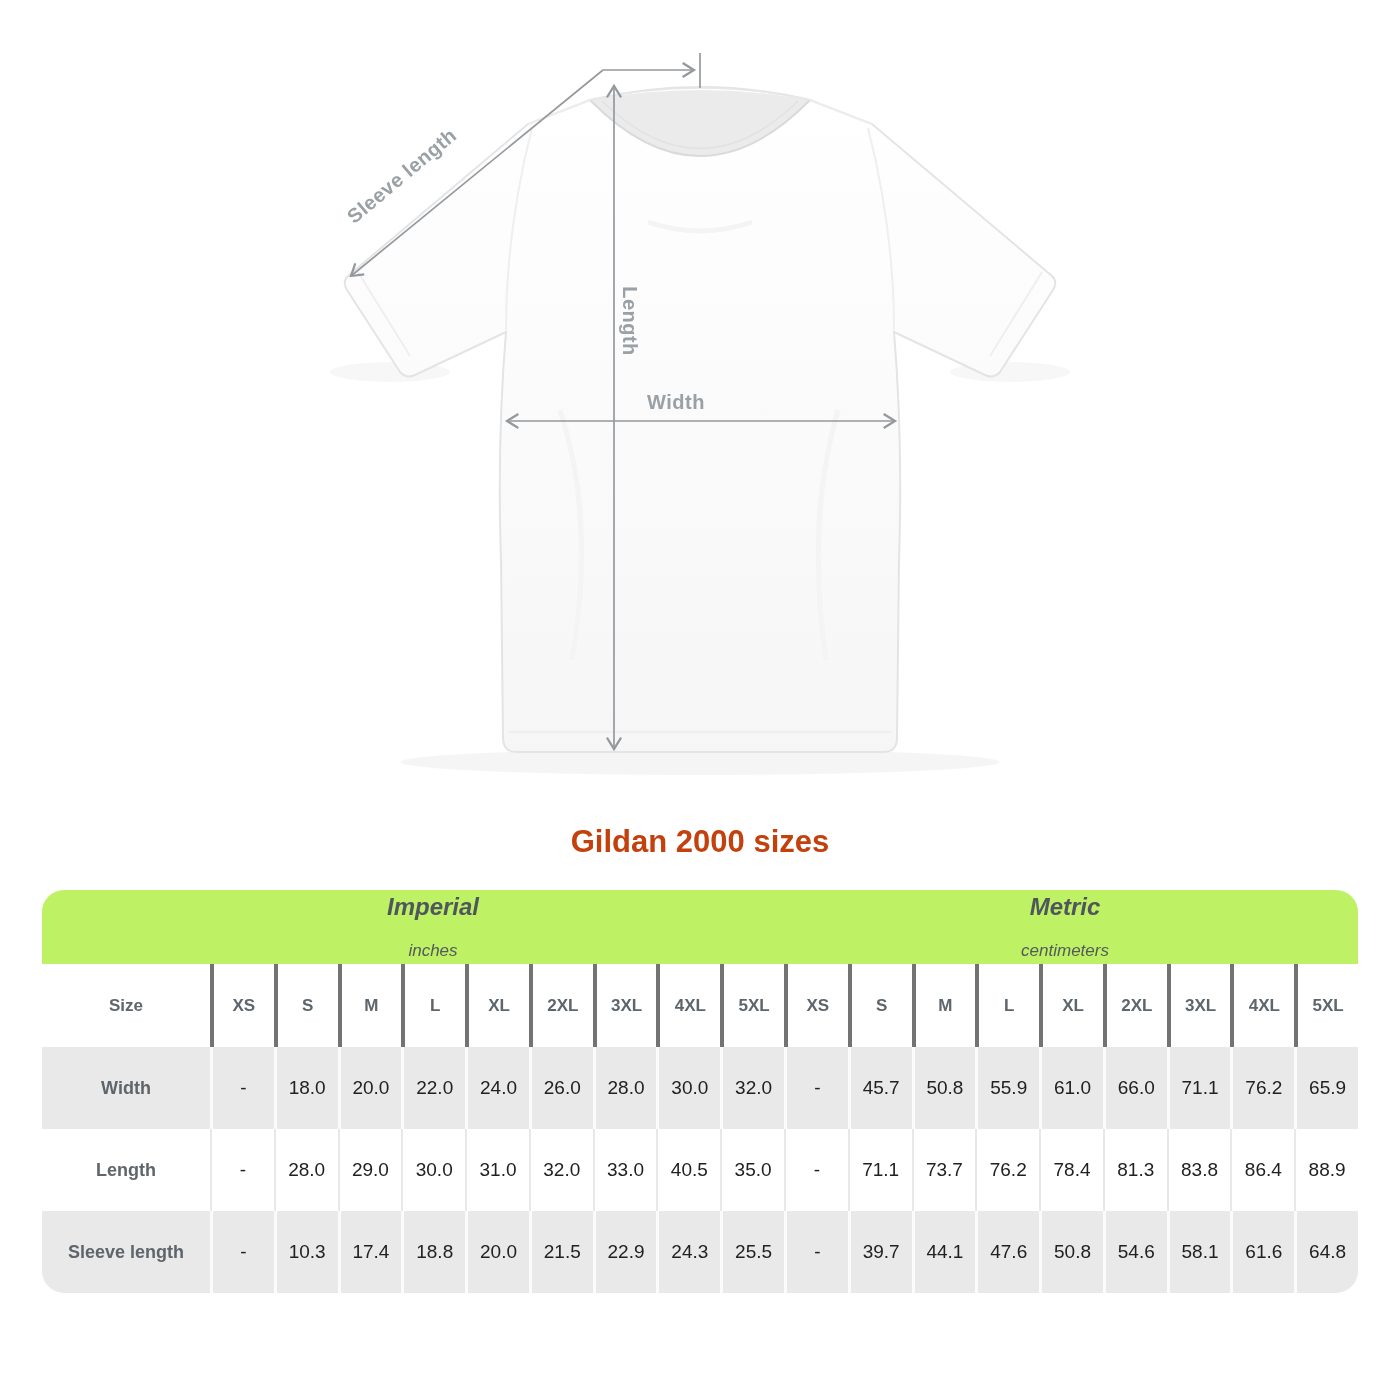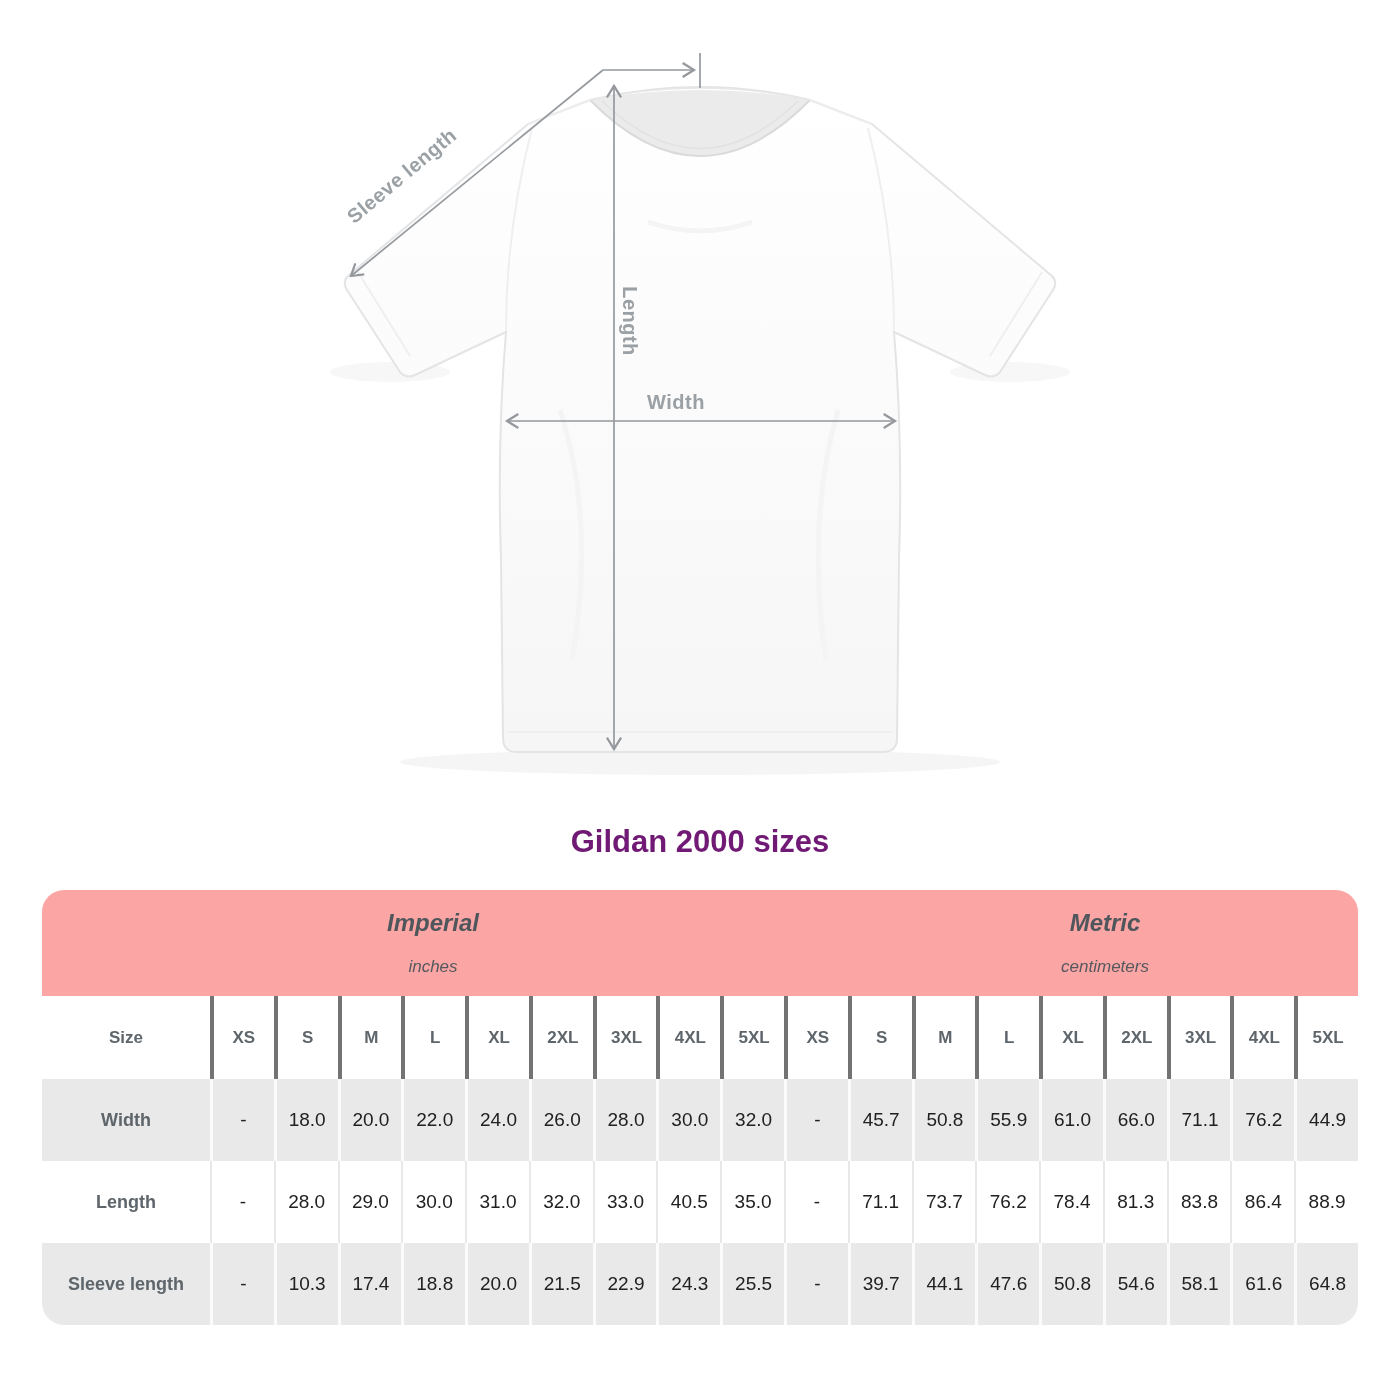--- a/index.html
+++ b/index.html
@@ -15,32 +15,32 @@
   .measure-label{
     position:absolute;color:#9aa0a4;font-weight:bold;font-size:20px;
     letter-spacing:.5px;white-space:nowrap;transform:translate(-50%,-50%);
   }
   .measure-label.sleeve{left:402px;top:176px;transform:translate(-50%,-50%) rotate(-40deg);}
   .measure-label.length{left:629px;top:321px;transform:translate(-50%,-50%) rotate(90deg);}
   .measure-label.width{left:676px;top:402px;}
 
   
   .heading{text-align:center;}
-  .page-title{margin-top:24px;font-size:31px;font-weight:bold;color:#701a75;}
+  .page-title{margin-top:24px;font-size:31px;font-weight:bold;color:#c2410c;}
   .page-subtitle{margin-top:10px;font-size:17.5px;font-style:italic;color:#4a4a4a;}
 
   
   .size-table{
     position:relative;margin:30px 42px 0;width:1316px;
     border-radius:22px;overflow:hidden;background:#ffffff;
   }
-  .unit-band{position:relative;height:106px;background:#fca5a5;}
+  .unit-band{position:relative;height:74px;background:#bef264;}
   .unit-group{position:absolute;top:50%;transform:translate(-50%,-50%);text-align:center;}
   .unit-group.imperial{left:391px;}
-  .unit-group.metric{left:1063px;}
+  .unit-group.metric{left:1023px;}
   .unit-name{font-size:24px;font-weight:bold;font-style:italic;color:#4f565c;}
   .unit-sub{margin-top:20px;font-size:17px;font-style:italic;color:#53595e;}
 
   .grid{display:grid;grid-template-columns:168px repeat(18,1fr);}
   .cell{display:flex;align-items:center;justify-content:center;}
   .hrow{height:83px;background:#ffffff;font-weight:bold;font-size:17px;color:#5e656b;}
   .drow{height:82px;font-size:19px;color:#212121;}
   .drow.label-col{font-weight:bold;font-size:18px;color:#5e656b;}
   .shaded{background:#e9e9ea;}
   .plain{background:#ffffff;}
@@ -149,21 +149,21 @@
       <div class="cell drow sep shaded">30.0</div>
       <div class="cell drow sep shaded">32.0</div>
       <div class="cell drow sep shaded">-</div>
       <div class="cell drow sep shaded">45.7</div>
       <div class="cell drow sep shaded">50.8</div>
       <div class="cell drow sep shaded">55.9</div>
       <div class="cell drow sep shaded">61.0</div>
       <div class="cell drow sep shaded">66.0</div>
       <div class="cell drow sep shaded">71.1</div>
       <div class="cell drow sep shaded">76.2</div>
-      <div class="cell drow sep shaded">44.9</div>
+      <div class="cell drow sep shaded">65.9</div>
       <div class="cell drow label-col plain">Length</div>
       <div class="cell drow sep plain">-</div>
       <div class="cell drow sep plain">28.0</div>
       <div class="cell drow sep plain">29.0</div>
       <div class="cell drow sep plain">30.0</div>
       <div class="cell drow sep plain">31.0</div>
       <div class="cell drow sep plain">32.0</div>
       <div class="cell drow sep plain">33.0</div>
       <div class="cell drow sep plain">40.5</div>
       <div class="cell drow sep plain">35.0</div>

